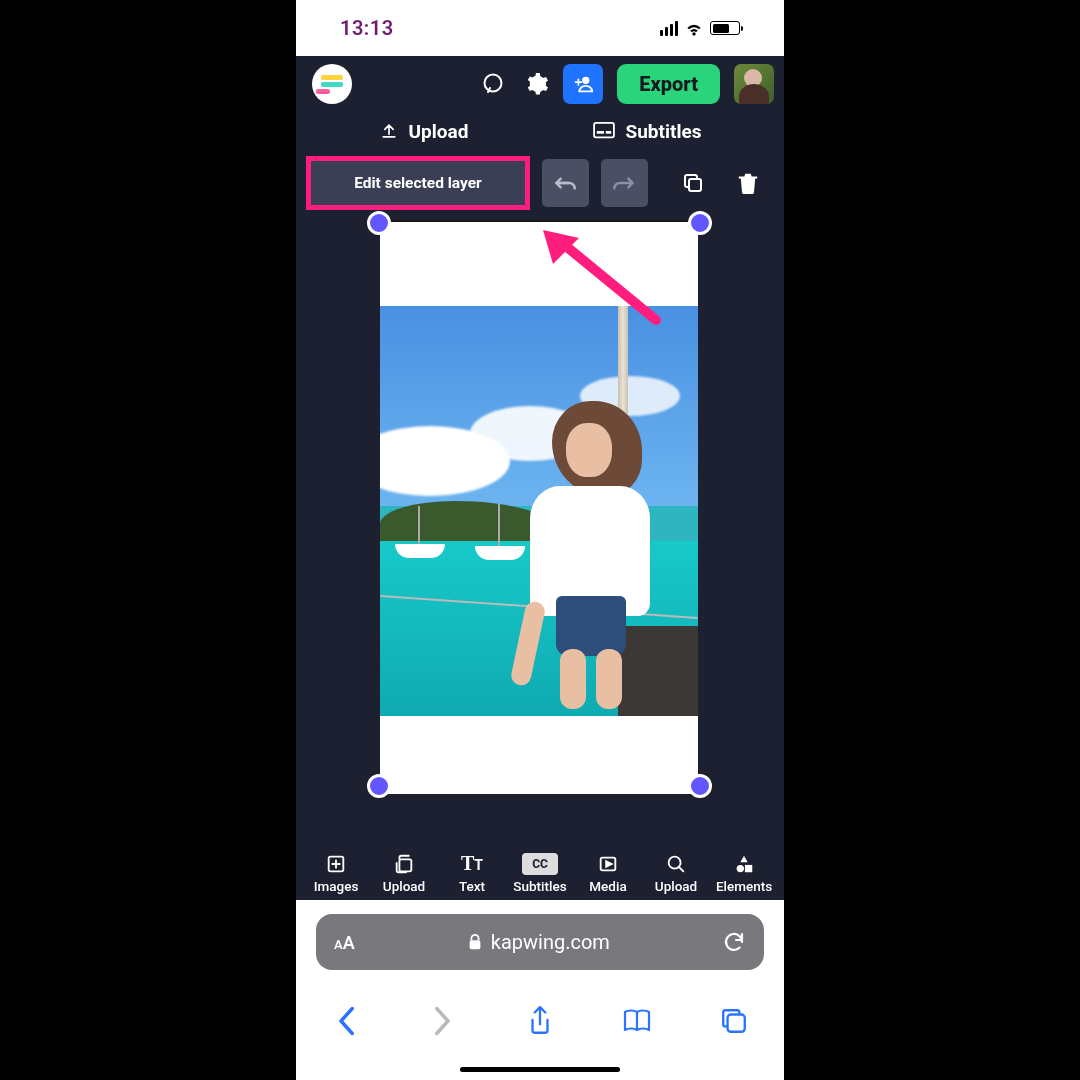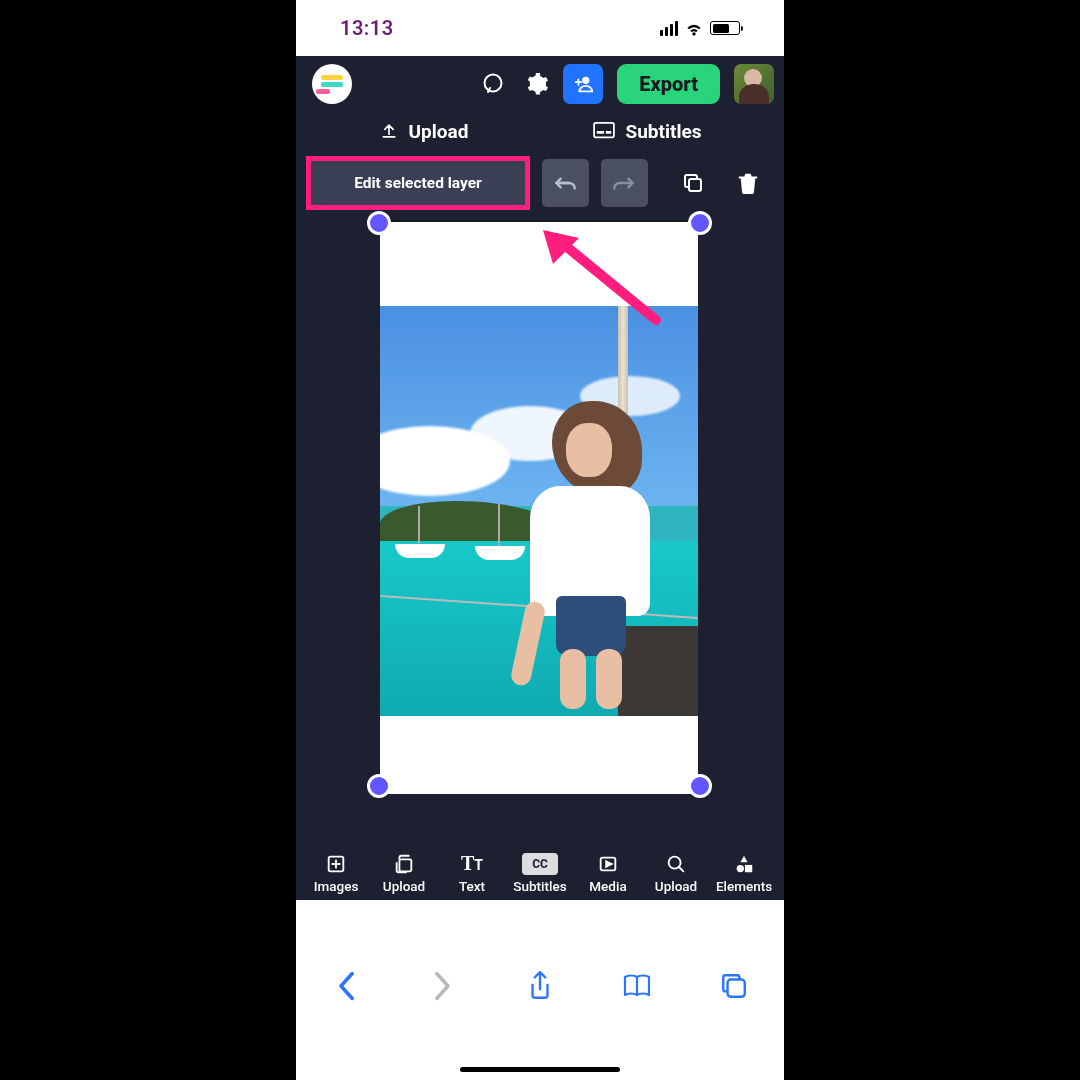--- a/index.html
+++ b/index.html
@@ -294,20 +294,33 @@
             <path d="M12 3l4 7H8z"></path>
             <circle cx="8" cy="17" r="4"></circle>
             <rect x="13" y="13" width="8" height="8"></rect>
           </svg>
         <span>Elements</span>
       </div>
     </div>
   </div>
 
   <div class="safari">
+    <div class="addressbar">
+      <div class="aa"><span class="sm">A</span>A</div>
+      <div class="url-wrap">
+        <svg width="16" height="18" viewBox="0 0 16 20" fill="#fff">
+            <rect x="2" y="8" width="12" height="10" rx="2"></rect>
+            <path d="M4 8V6a4 4 0 118 0v2" fill="none" stroke="#fff" stroke-width="2"></path>
+          </svg>
+        <span>kapwing.com</span>
+      </div>
+      <svg class="refresh" viewBox="0 0 24 24" fill="none" stroke="#fff" stroke-width="2.2">
+          <path d="M20 12a8 8 0 10-2.3 5.6M20 4v6h-6" stroke-linecap="round" stroke-linejoin="round"></path>
+        </svg>
+    </div>
     <div class="safari-nav">
       <div class="nav-ic blue-ic">
         <svg width="20" height="30" viewBox="0 0 14 24" fill="none" stroke="currentColor" stroke-width="2.8">
             <path d="M12 2L3 12l9 10" stroke-linecap="round" stroke-linejoin="round"></path>
           </svg>
       </div>
       <div class="nav-ic grey-ic">
         <svg width="20" height="30" viewBox="0 0 14 24" fill="none" stroke="currentColor" stroke-width="2.8">
             <path d="M2 2l9 10-9 10" stroke-linecap="round" stroke-linejoin="round"></path>
           </svg>

